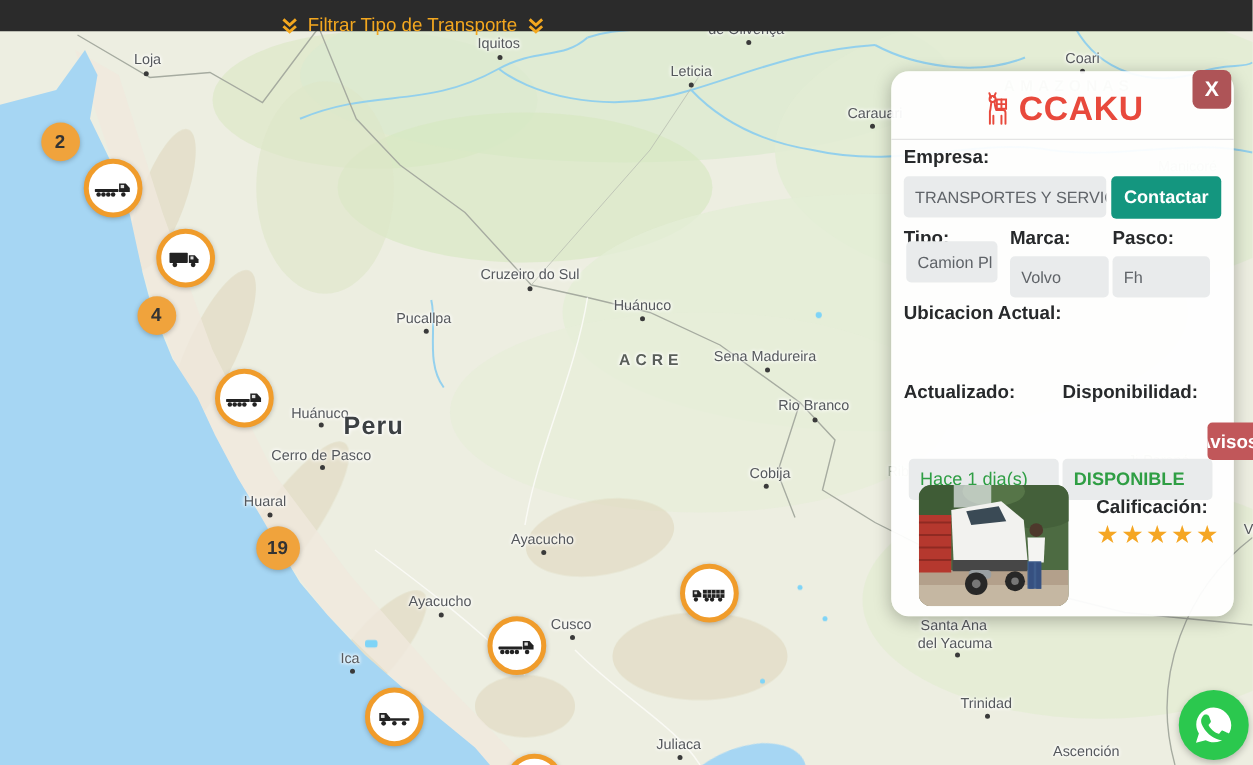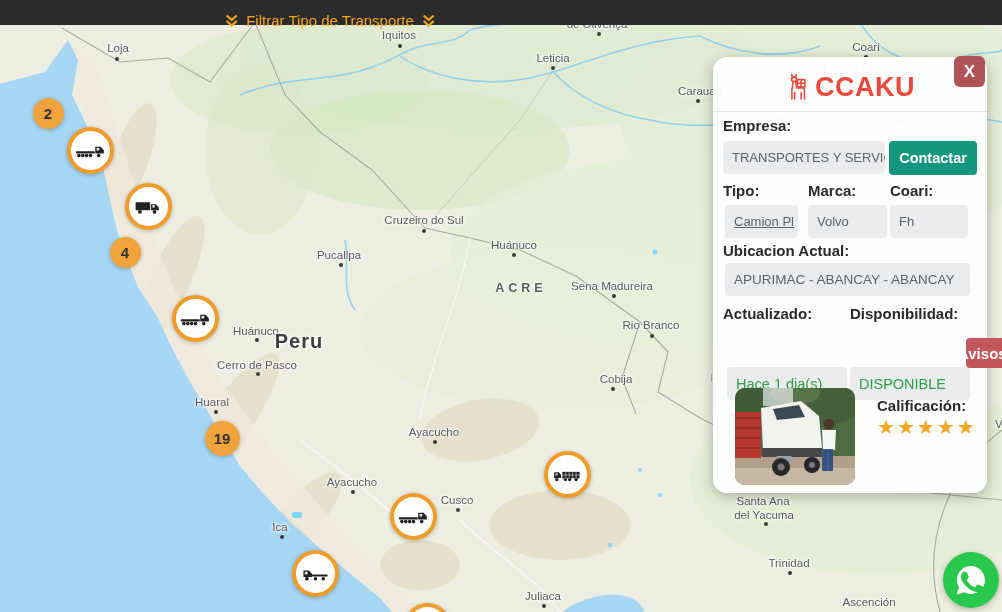--- a/index.html
+++ b/index.html
@@ -291,32 +291,31 @@
     <span class="brand-text">CCAKU</span>
   </div>
   <div class="card-divider"></div>
 
   <div class="flabel" style="left:10px;top:60px;">Empresa:</div>
   <div class="gbox" style="left:10px;top:84px;width:162px;">TRANSPORTES Y SERVIC</div>
   <button class="contact-btn">Contactar</button>
 
   <div class="flabel" style="left:10px;top:125px;">Tipo:</div>
   <div class="flabel" style="left:95px;top:125px;">Marca:</div>
-  <div class="flabel" style="left:177px;top:125px;">Coari:</div>
-  <div class="gbox" style="left:12px;top:148px;width:73px;text-decoration:underline;">Camion Pl</div>
+  <div class="flabel" style="left:177px;top:125px;">Pasco:</div>
+  <div class="gbox" style="left:12px;top:136px;width:73px;">Camion Pl</div>
   <div class="gbox" style="left:177px;top:148px;width:78px;">Fh</div>
   <div class="gbox" style="left:95px;top:148px;width:79px;">Volvo</div>
 
   <div class="flabel" style="left:10px;top:185px;">Ubicacion Actual:</div>
-  <div class="gbox" style="left:12px;top:206px;width:245px;font-size:13.5px;">APURIMAC - ABANCAY - ABANCAY</div>
 
   <div class="flabel" style="left:10px;top:248px;">Actualizado:</div>
   <div class="flabel" style="left:137px;top:248px;text-align:center;">Disponibilidad:</div>
   <div class="gbox green" style="left:14px;top:270px;width:120px;">Hace 1 dia(s)</div>
-  <div class="gbox green" style="left:137px;top:270px;width:120px;">DISPONIBLE</div>
+  <div class="gbox green" style="left:137px;top:270px;width:120px;font-weight:bold;">DISPONIBLE</div>
 
   <div class="flabel" style="left:40px;top:308px;margin-top:28px;">Imagen:</div>
   <div class="photo">
     <svg width="120" height="97" viewBox="0 0 120 97">
       <rect width="120" height="97" fill="#4d6b42"></rect>
       <ellipse cx="20" cy="12" rx="30" ry="16" fill="#3f5c36"></ellipse>
       <ellipse cx="95" cy="15" rx="35" ry="20" fill="#44603a"></ellipse>
       <ellipse cx="60" cy="5" rx="25" ry="12" fill="#567548"></ellipse>
       <rect x="28" y="0" width="30" height="18" fill="#e9edf0" opacity=".7"></rect>
       <rect x="0" y="68" width="120" height="29" fill="#b3a08b"></rect>

